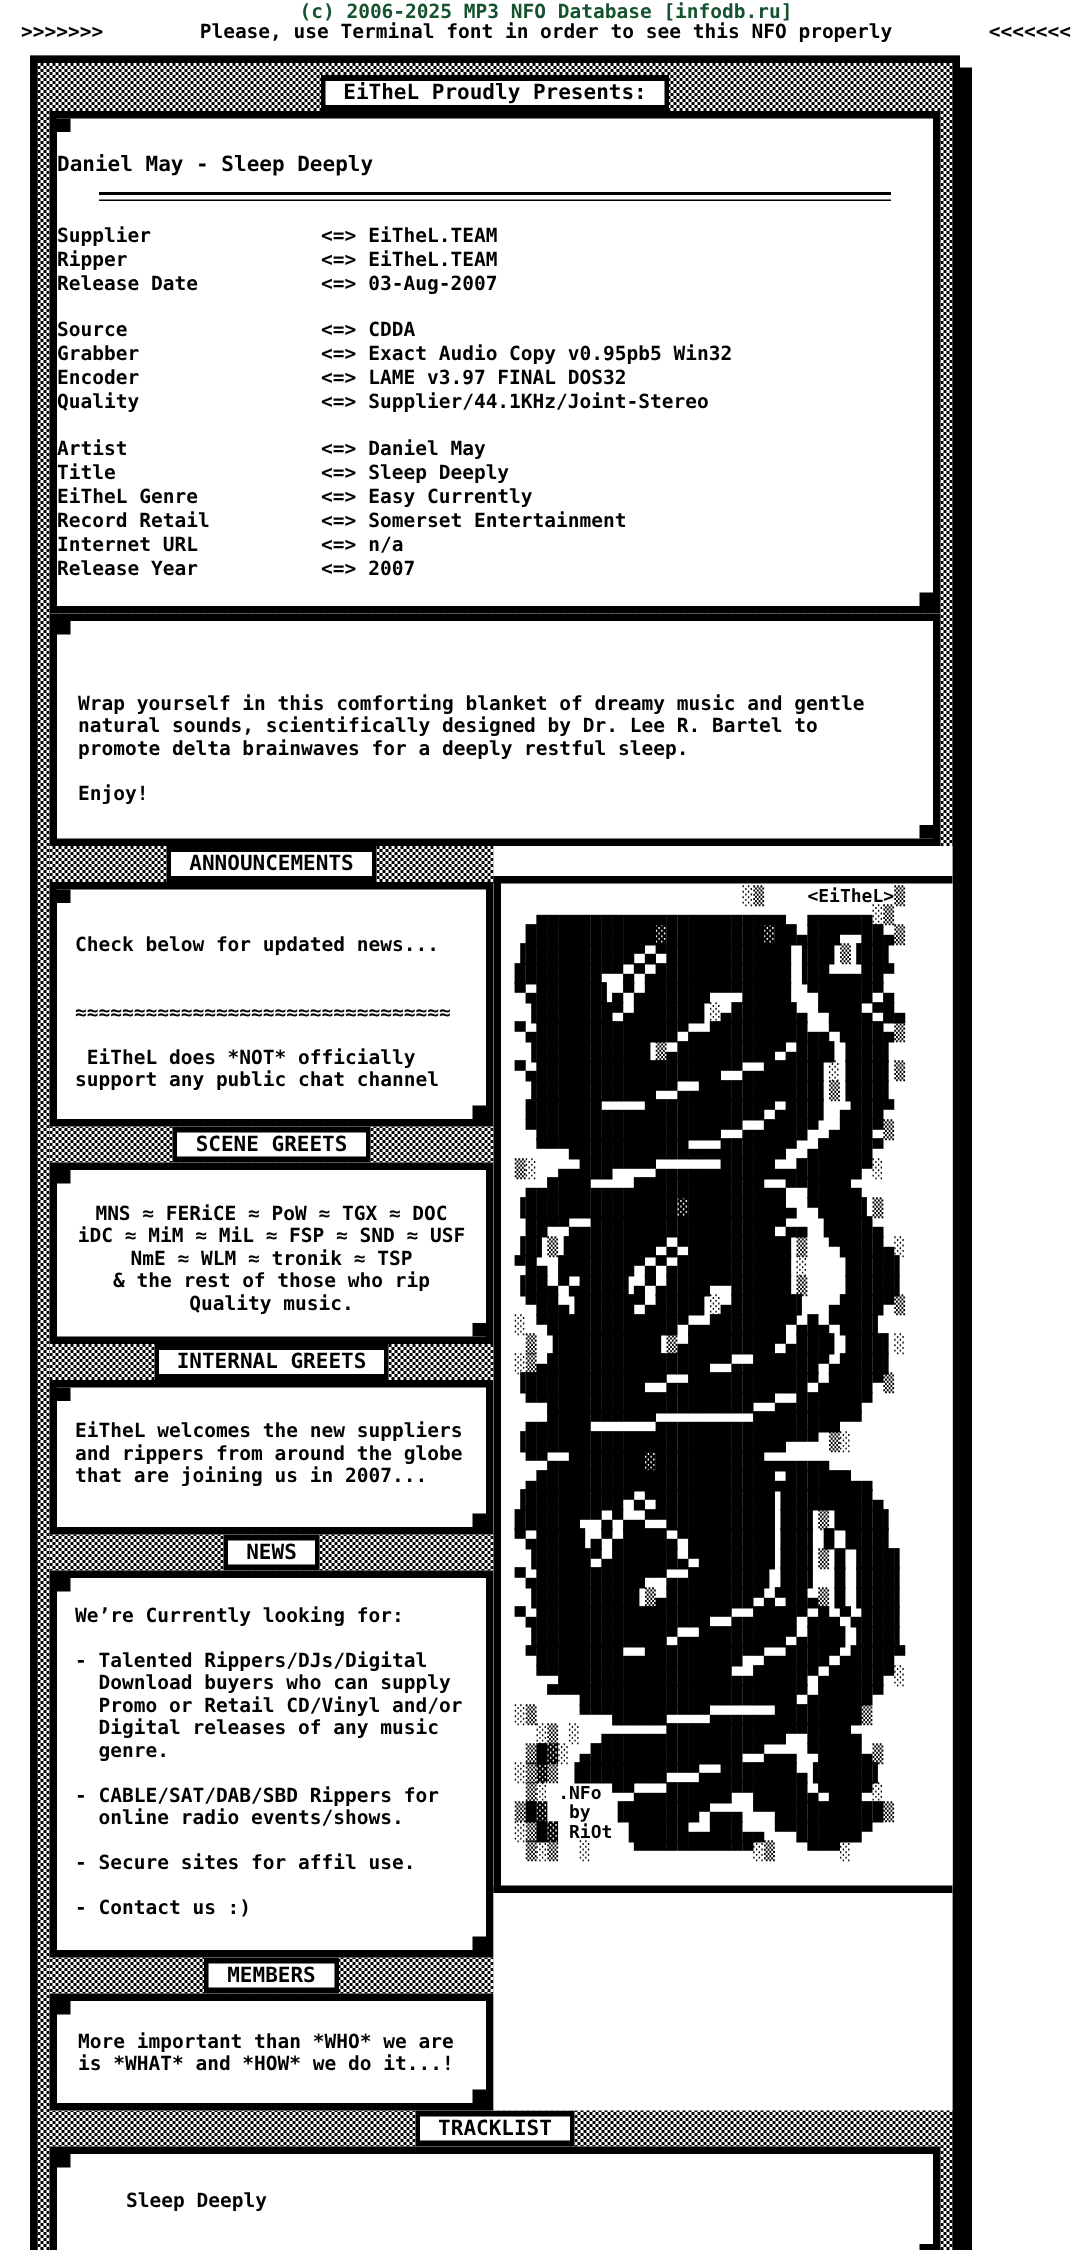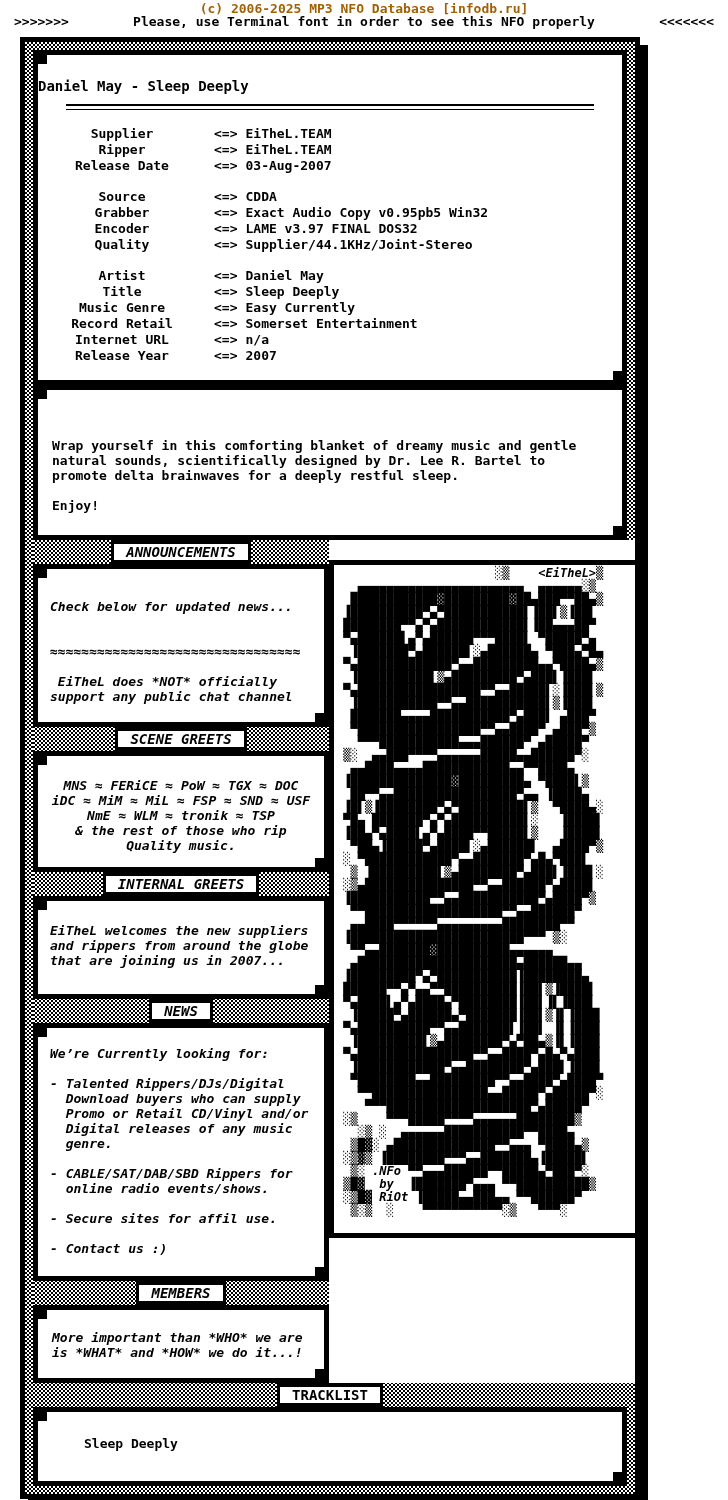--- a/index.html
+++ b/index.html
@@ -3,21 +3,21 @@
 <meta charset="utf-8">
 <style>
   html,body{margin:0;padding:0;}
   body{
     width:728px;height:1500px;overflow:hidden;background:#fff;color:#000;
     font-family:"DejaVu Sans Mono","Liberation Mono",monospace;
     font-weight:bold;font-size:13px;line-height:15px;
     -webkit-font-smoothing:none;
   }
   .top-banner{padding-top:2px;text-align:center;}
-  .copyright{color:#a16207;font-size:13px;line-height:13px;}
+  .copyright{color:#14532d;font-size:13px;line-height:13px;}
   .terminal-note{display:flex;justify-content:space-between;padding:0 14px;font-size:13px;line-height:14px;}
   .checker{background:repeating-conic-gradient(#000 0% 25%, #fff 25% 50%) 0 0 / 4px 4px;background-color:#888;}
 
   .doc{
     position:relative;margin:8px 0 0 20px;width:620px;
     border:5px solid #000;box-shadow:8px 8px 0 0 #000;
     padding:8px;box-sizing:border-box;
   }
   .band{height:24px;display:flex;align-items:center;justify-content:center;}
   .band .hdr-label{
@@ -27,27 +27,27 @@
   .win{background:#fff;border:5px solid #000;position:relative;}
   .win::before{content:"";position:absolute;top:0;left:0;width:9px;height:9px;background:#000;}
   .win::after{content:"";position:absolute;bottom:0;right:0;width:9px;height:9px;background:#000;}
 
   
   .info-win{padding:10px 0 16px 0;}
   .release-title{text-align:left;font-size:14px;margin:14px 0 10px 0;}
   .dbl-rule{height:3px;border-top:2px solid #000;border-bottom:1px solid #000;margin:0 28px 16px 28px;}
   .fgroup{margin-bottom:15px;}
   .frow{display:flex;white-space:pre;line-height:16px;}
-  .flabel{width:168px;text-align:center;}
+  .flabel{width:168px;text-align:left;}
   .fsep{padding:0 8px 0 8px;}
   .txt{white-space:pre;font:inherit;margin:0;}
   .notes-win{padding:48px 14px 22px 14px;min-height:120px;box-sizing:border-box;}
 
   
-  .cols{display:flex;align-items:stretch;font-style:italic;}
+  .cols{display:flex;align-items:stretch;}
   .leftcol{width:296px;display:flex;flex-direction:column;flex:none;}
   .leftcol .win{margin:0;}
   .rightcol{flex:1;background:#fff;margin-right:-8px;position:relative;}
   .ann-win{padding:30px 0 18px 12px;min-height:132px;box-sizing:border-box;}
   .scene-win{padding:22px 0 14px 0;min-height:88px;box-sizing:border-box;}
   .centerlines{white-space:pre-line;text-align:center;margin:0;font:inherit;}
   .int-win{padding:22px 0 26px 12px;min-height:88px;box-sizing:border-box;}
   .news-win{padding:18px 0 20px 12px;min-height:208px;box-sizing:border-box;}
   .mem-win{padding:20px 0 18px 14px;min-height:60px;box-sizing:border-box;}
 
@@ -70,20 +70,23 @@
     <div class="copyright">(c) 2006-2025 MP3 NFO Database [infodb.ru]</div>
     <div class="terminal-note">
       <span>&gt;&gt;&gt;&gt;&gt;&gt;&gt;</span>
       <span>Please, use Terminal font in order to see this NFO properly</span>
       <span>&lt;&lt;&lt;&lt;&lt;&lt;&lt;</span>
     </div>
   </div>
 
   <div class="doc checker">
 
+    <div class="band">
+      <span class="hdr-label">EiTheL Proudly Presents:</span>
+    </div>
 
     <div class="win info-win">
       <div class="release-title">Daniel May - Sleep Deeply</div>
       <div class="dbl-rule"></div>
 
       <div class="fgroup">
         <div class="frow"><span class="flabel">Supplier</span><span class="fsep">&lt;=&gt;</span><span class="fvalue">EiTheL.TEAM</span></div>
         <div class="frow"><span class="flabel">Ripper</span><span class="fsep">&lt;=&gt;</span><span class="fvalue">EiTheL.TEAM</span></div>
         <div class="frow"><span class="flabel">Release Date</span><span class="fsep">&lt;=&gt;</span><span class="fvalue">03-Aug-2007</span></div>
       </div>
@@ -91,21 +94,21 @@
       <div class="fgroup">
         <div class="frow"><span class="flabel">Source</span><span class="fsep">&lt;=&gt;</span><span class="fvalue">CDDA</span></div>
         <div class="frow"><span class="flabel">Grabber</span><span class="fsep">&lt;=&gt;</span><span class="fvalue">Exact Audio Copy v0.95pb5 Win32</span></div>
         <div class="frow"><span class="flabel">Encoder</span><span class="fsep">&lt;=&gt;</span><span class="fvalue">LAME v3.97 FINAL DOS32</span></div>
         <div class="frow"><span class="flabel">Quality</span><span class="fsep">&lt;=&gt;</span><span class="fvalue">Supplier/44.1KHz/Joint-Stereo</span></div>
       </div>
 
       <div class="fgroup" style="margin-bottom:0;">
         <div class="frow"><span class="flabel">Artist</span><span class="fsep">&lt;=&gt;</span><span class="fvalue">Daniel May</span></div>
         <div class="frow"><span class="flabel">Title</span><span class="fsep">&lt;=&gt;</span><span class="fvalue">Sleep Deeply</span></div>
-        <div class="frow"><span class="flabel">Music Genre</span><span class="fsep">&lt;=&gt;</span><span class="fvalue">Easy Currently</span></div>
+        <div class="frow"><span class="flabel">EiTheL Genre</span><span class="fsep">&lt;=&gt;</span><span class="fvalue">Easy Currently</span></div>
         <div class="frow"><span class="flabel">Record Retail</span><span class="fsep">&lt;=&gt;</span><span class="fvalue">Somerset Entertainment</span></div>
         <div class="frow"><span class="flabel">Internet URL</span><span class="fsep">&lt;=&gt;</span><span class="fvalue">n/a</span></div>
         <div class="frow"><span class="flabel">Release Year</span><span class="fsep">&lt;=&gt;</span><span class="fvalue">2007</span></div>
       </div>
     </div>
 
     <div class="win notes-win">
       <pre class="txt">Wrap yourself in this comforting blanket of dreamy music and gentle
 natural sounds, scientifically designed by Dr. Lee R. Bartel to
 promote delta brainwaves for a deeply restful sleep.

